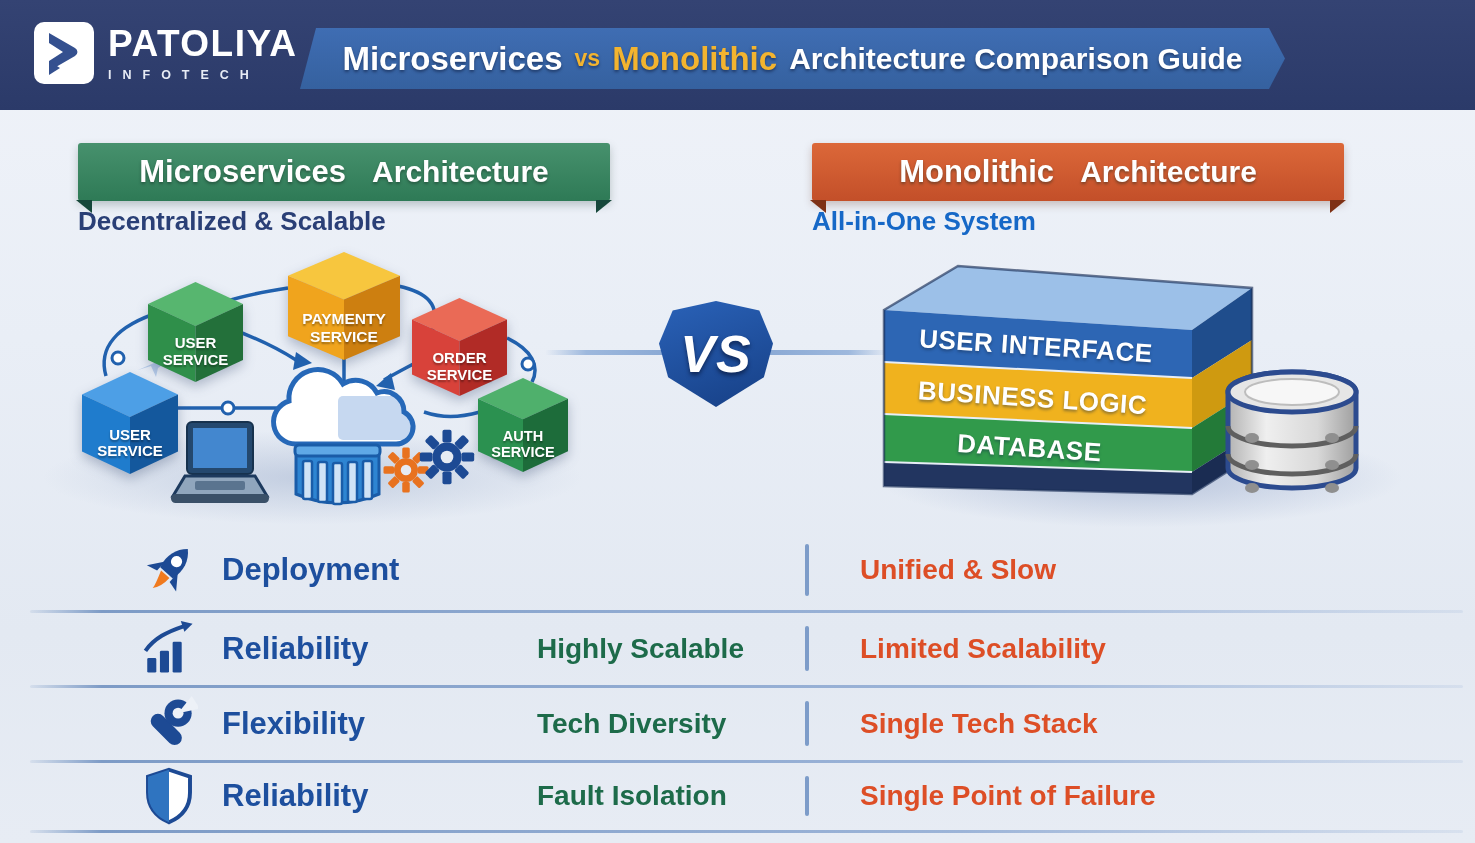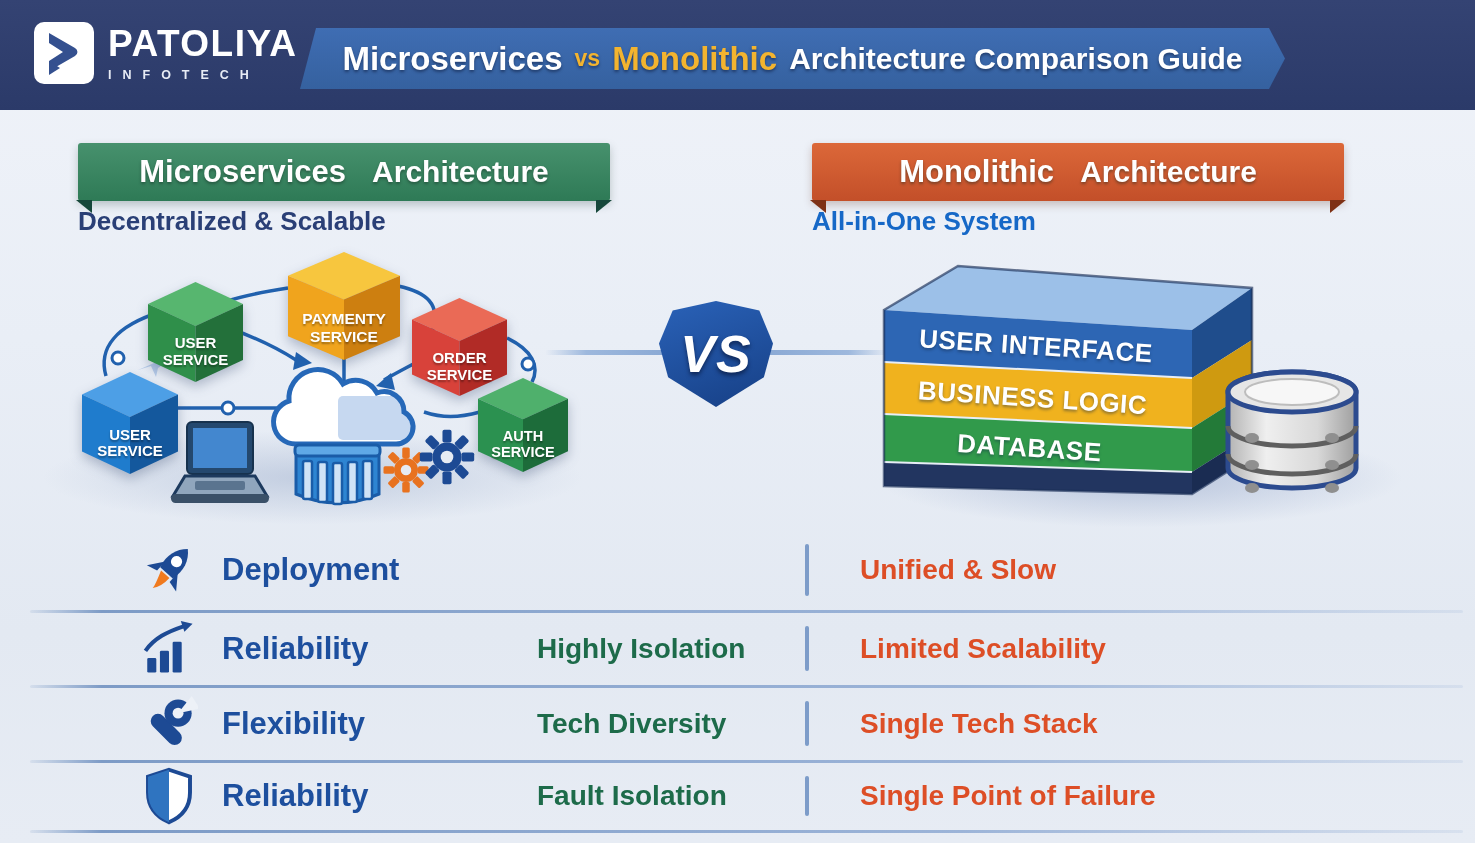--- a/index.html
+++ b/index.html
@@ -372,21 +372,21 @@
           <g fill="#1d4a94">
             <rect x="8" y="42" width="10" height="16" rx="1.5"></rect>
             <rect x="22" y="34" width="10" height="24" rx="1.5"></rect>
             <rect x="36" y="24" width="10" height="34" rx="1.5"></rect>
           </g>
           <path d="M6 34 C 16 20, 30 13, 48 7" fill="none" stroke="#1d4a94" stroke-width="4.5"></path>
           <polygon points="45,1 58,4 49,13" fill="#1d4a94"></polygon>
         </svg>
       </div>
       <div class="feat">Reliability</div>
-      <div class="v-micro">Highly Isolation</div>
+      <div class="v-micro">Highly Scalable</div>
       <div class="vdiv"></div>
       <div class="v-mono">Limited Scalability</div>
     </div>
     <div class="rowline rl2"></div>
 
     <div class="row r3">
       <div class="ic">
         <svg width="58" height="58" viewBox="0 0 64 64">
           <rect x="8" y="30" width="42" height="16" rx="8" fill="#1d4a94" transform="rotate(45 29 38)"></rect>
           <circle cx="42" cy="20" r="15" fill="#1d4a94"></circle>

